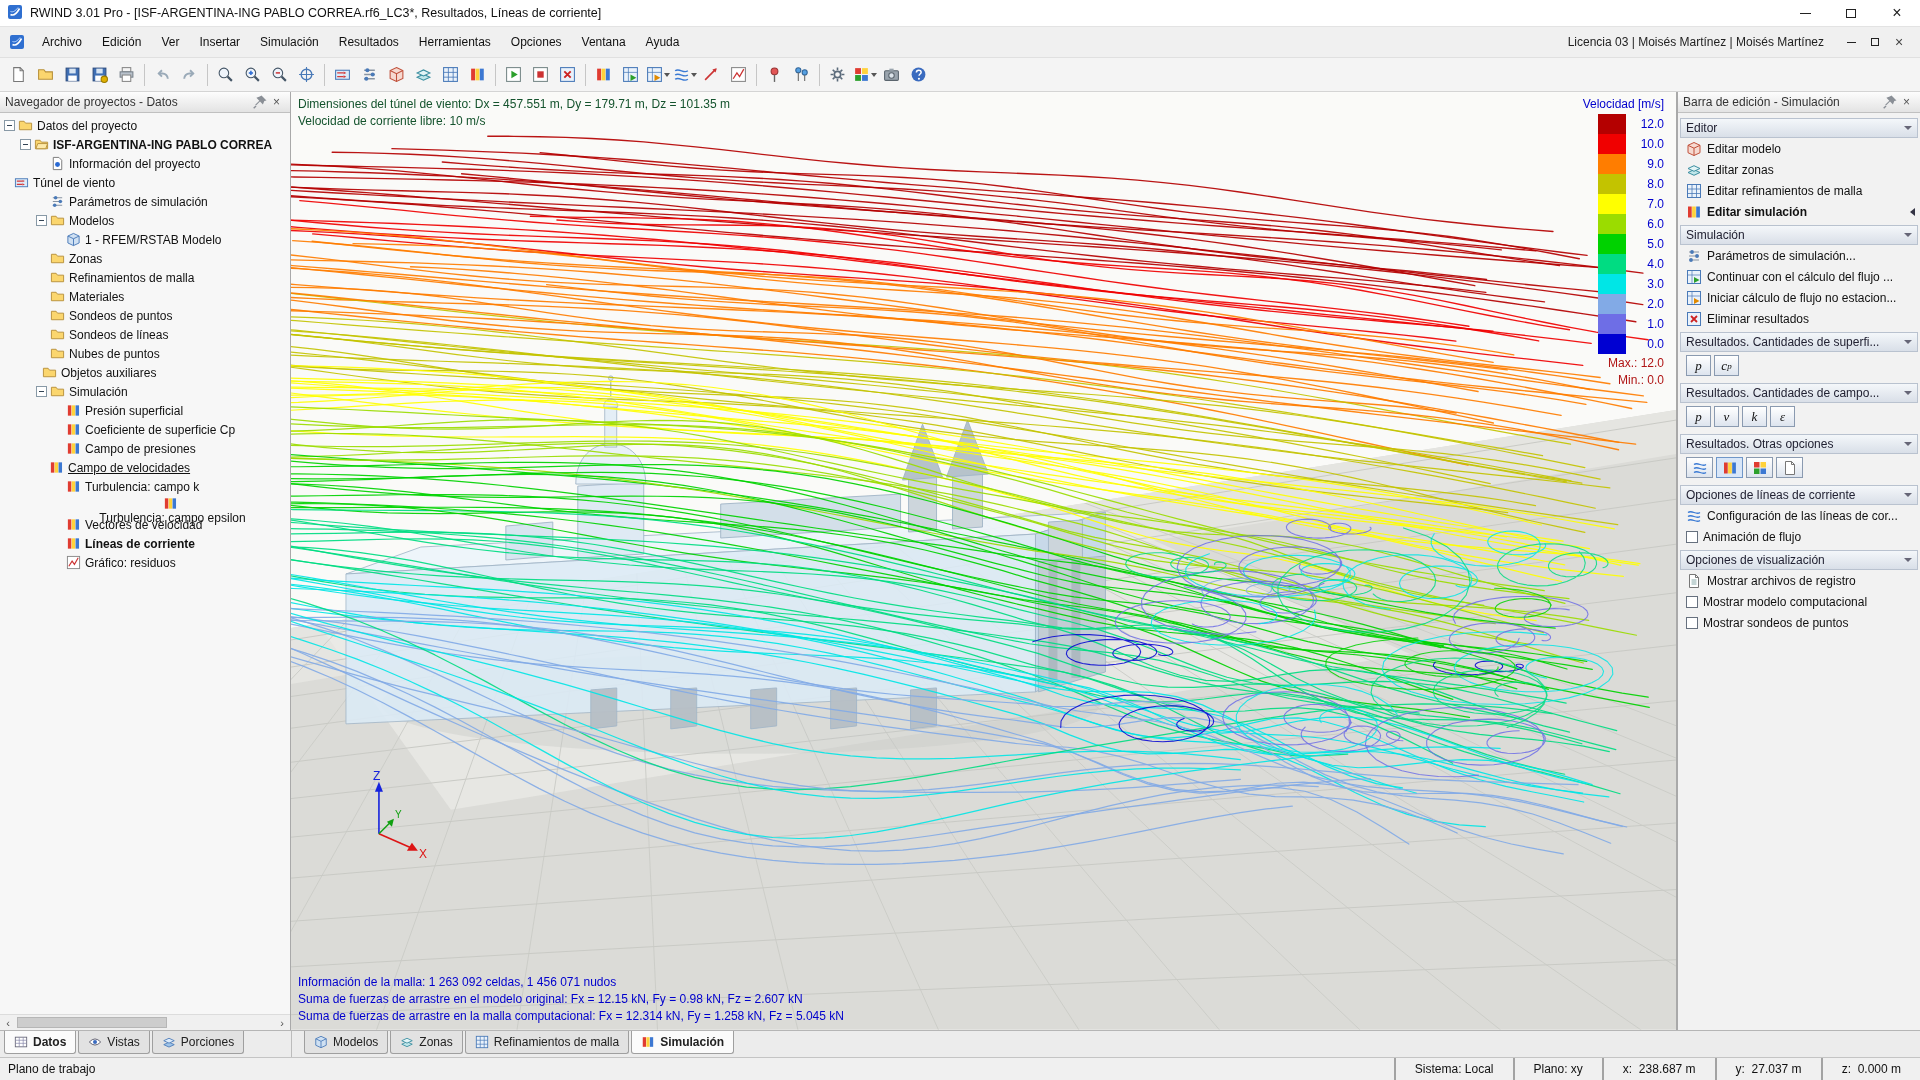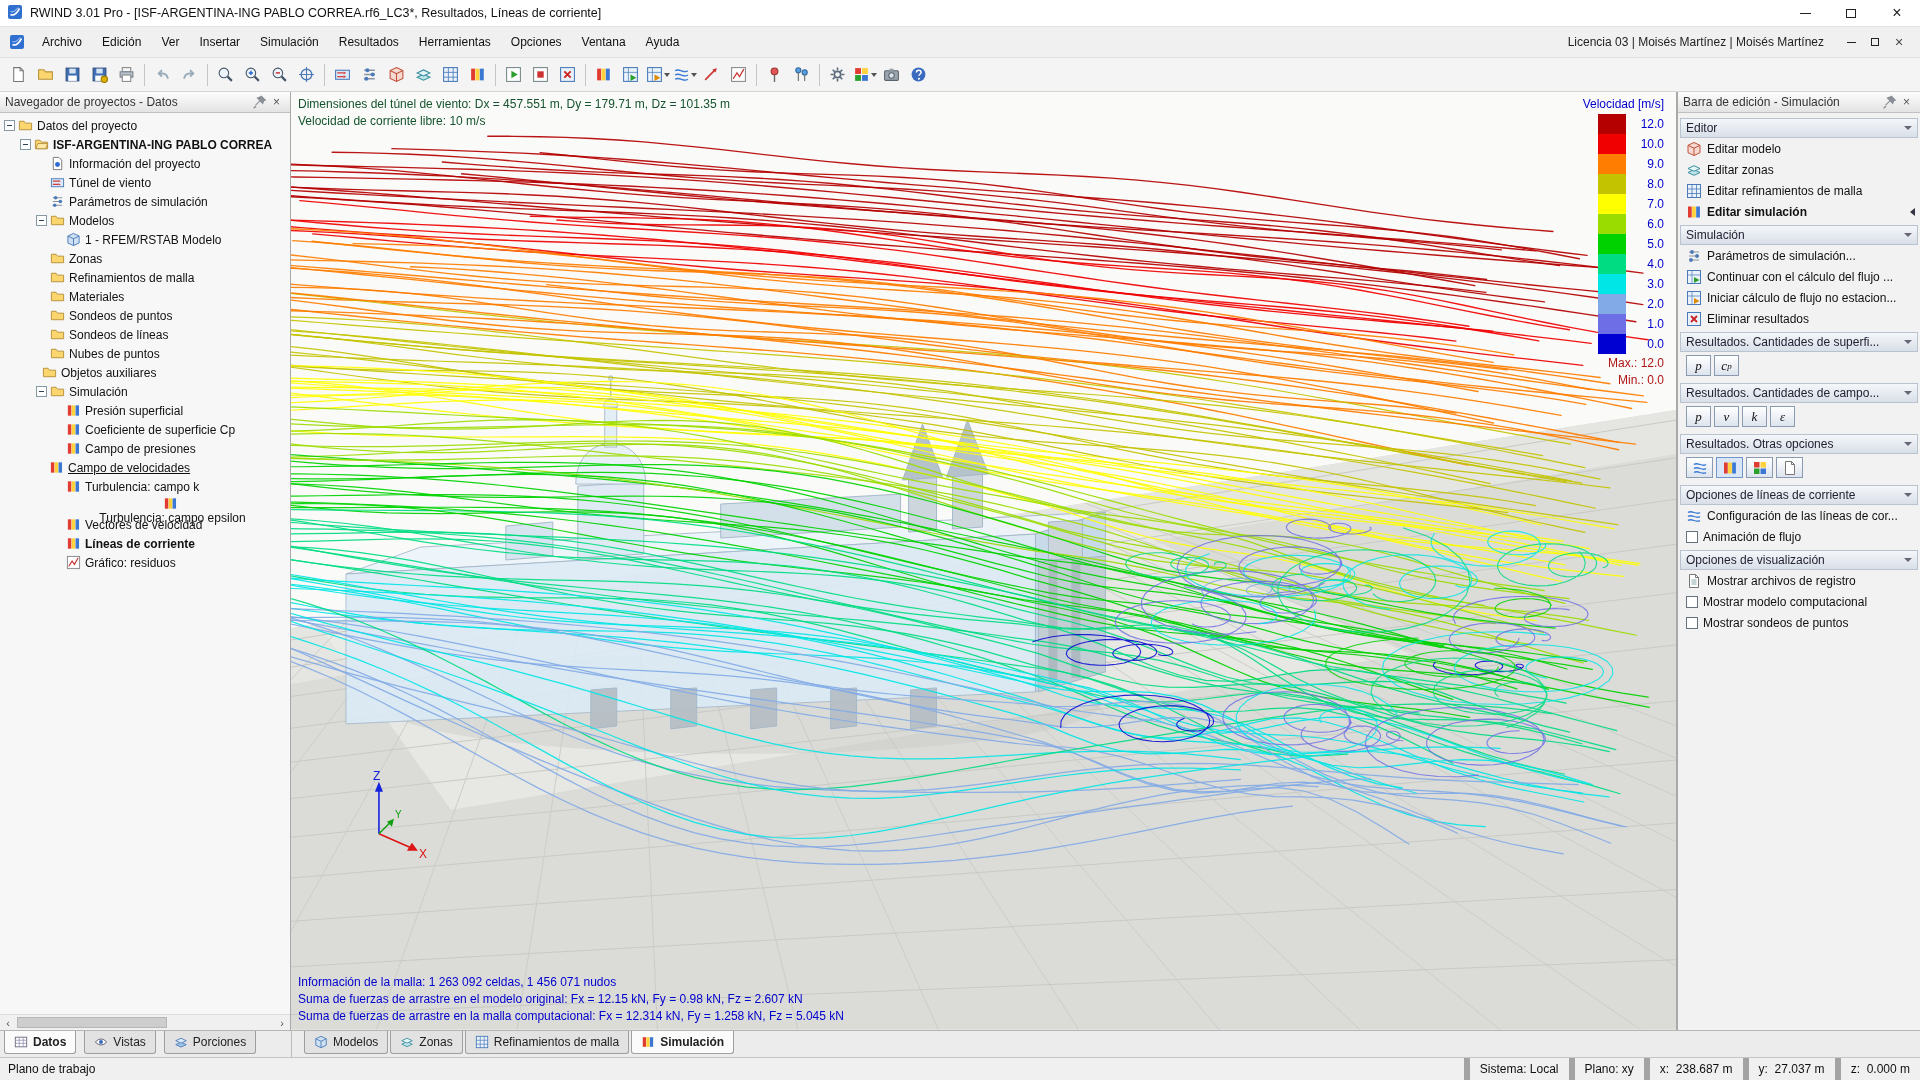--- a/index.html
+++ b/index.html
@@ -58,28 +58,28 @@
 .erow{height:21px;display:flex;align-items:center;gap:5px;padding:0 3px 0 6px;white-space:nowrap;overflow:hidden}
 .erow.bold{font-weight:bold}
 .larrow{margin-left:auto;width:0;height:0;border-top:4px solid transparent;border-bottom:4px solid transparent;border-right:5px solid #334;flex:none}
 .cb{width:12px;height:12px;border:1px solid #66707e;background:#fff;flex:none}
 .btnrow{display:flex;gap:3px;padding:3px 0 4px 6px}
 .qbtn{min-width:25px;height:21px;border:1px solid #8a9ab0;background:linear-gradient(#ffffff,#dde4ee);font-family:"Liberation Serif","DejaVu Serif",serif;font-style:italic;font-size:13px;display:inline-flex;align-items:center;justify-content:center;padding:0 4px}
 .qbtn sub{font-size:9px}
 .qbtn.ibtn{font-style:normal;width:27px}
 .qbtn.sel{background:#d8e6f8;border-color:#6f96c8}
 #bottom-row{position:absolute;left:0;top:1030px;width:1920px;height:27px;background:#ececec;border-top:1px solid #b5b5b5;display:flex;align-items:stretch}
-#nav-tabs{width:292px;display:flex;padding:0 0 0 4px;gap:8px;border-right:1px solid #bcbcbc}
+#nav-tabs{width:292px;display:flex;padding:0 0 0 4px;gap:2px;border-right:1px solid #bcbcbc}
 #view-tabs{display:flex;padding:0 0 0 12px;gap:2px}
 .tab{display:inline-flex;align-items:center;gap:5px;padding:0 9px;border:1px solid #9f9f9f;border-top:none;border-radius:0 0 3px 3px;background:#e2e2e2;height:23px;color:#222;white-space:nowrap}
 .tab.active{background:#fbfbfb;font-weight:bold}
 .tab svg.ic{width:14px;height:14px}
 #statusbar{position:absolute;left:0;top:1057px;width:1920px;height:23px;background:#f0f0f0;border-top:1px solid #c4c4c4;display:flex;align-items:center}
 #status-left{padding-left:8px;margin-right:auto}
-.sseg{padding:0 10px;border-left:6px solid #a3a3a3;height:100%;display:flex;align-items:center;white-space:pre}
+.sseg{padding:0 19px;border-left:2px solid #a3a3a3;height:100%;display:flex;align-items:center;white-space:pre}
 </style>
 </head>
 <body>
 
 <div id="app">
 
   <div id="titlebar">
     <span id="app-icon"><svg viewBox="0 0 16 16" style="width:100%;height:100%;max-width:16px;max-height:16px">
           <rect x="1" y="1" width="14" height="14" rx="2" fill="#2f6fd0"></rect>
           <path d="M3.5 10.5c3 1.5 6-.5 9-6" stroke="#fff" stroke-width="1.6" fill="none"></path>
@@ -367,21 +367,21 @@
           <span class="tlab">ISF-ARGENTINA-ING PABLO CORREA</span>
         </div>
         <div class="trow" style="padding-left: 36px;">
           <span class="expsp"></span>
           <svg class="ic" viewBox="0 0 16 16">
             <path d="M3.5 1.5h6l3 3v10h-9z" fill="#fff" stroke="#777"></path>
             <circle cx="8" cy="9" r="2.6" fill="#2a6ad4"></circle>
           </svg>
           <span class="tlab">Información del proyecto</span>
         </div>
-        <div class="trow" style="padding-left: 36px;">
+        <div class="trow" style="">
           <span class="expsp"></span>
           <svg class="ic" viewBox="0 0 16 16">
             <rect x="1.5" y="4" width="13" height="8.5" fill="#dcebfa" stroke="#4a7ab8"></rect>
             <path d="M3 6.5h6M3 10h6" stroke="#d43a3a" stroke-width="1.3"></path>
             <path d="M9 5.2v2.6l2.6-1.3zM9 8.7v2.6l2.6-1.3z" fill="#d43a3a"></path>
           </svg>
           <span class="tlab">Túnel de viento</span>
         </div>
         <div class="trow" style="padding-left: 36px;">
           <span class="expsp"></span>

